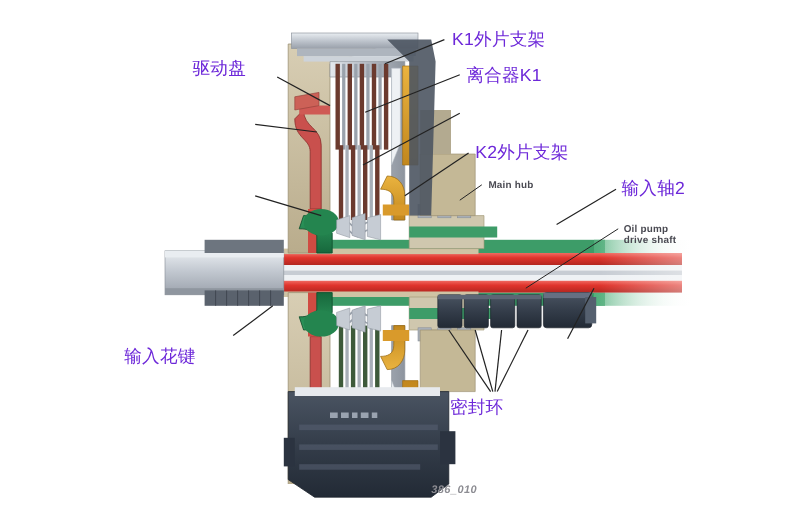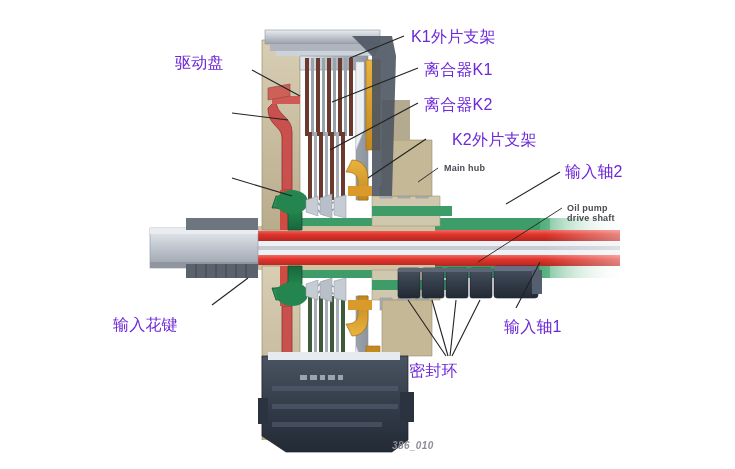--- a/index.html
+++ b/index.html
@@ -338,24 +338,22 @@
       <path d="M450 356 L456 300"></path>
       <path d="M452 356 L480 300"></path>
     </g>
   </svg>
 
   <div class="label" style="left:175px; top:54px;">驱动盘</div>
   <div class="label" style="left:113px; top:316px;">输入花键</div>
 
   <div class="label" style="left:411px; top:28px;">K1外片支架</div>
   <div class="label" style="left:424px; top:61px;">离合器K1</div>
-  <div class="label" style="left:424px; top:96px;">离合器K2</div>
-  <div class="label" style="left:432px; top:131px;margin-left:20px;">K2外片支架</div>
+  <div class="label" style="left:432px; top:131px;">K2外片支架</div>
   <div class="label" style="left:565px; top:163px;">输入轴2</div>
-  <div class="label" style="left:504px; top:318px;">输入轴1</div>
 
   <div class="label" style="left:409px; top:362px;">密封环</div>
 
   <div class="label-en" style="left:444px; top:163px;">Main hub</div>
   <div class="label-en" style="left:567px; top:203px;">Oil pump</div>
   <div class="label-en" style="left:567px; top:213px;">drive shaft</div>
 
   <div class="figure-id" style="left:392px; top:440px;">386_010</div>
 
 </div>

